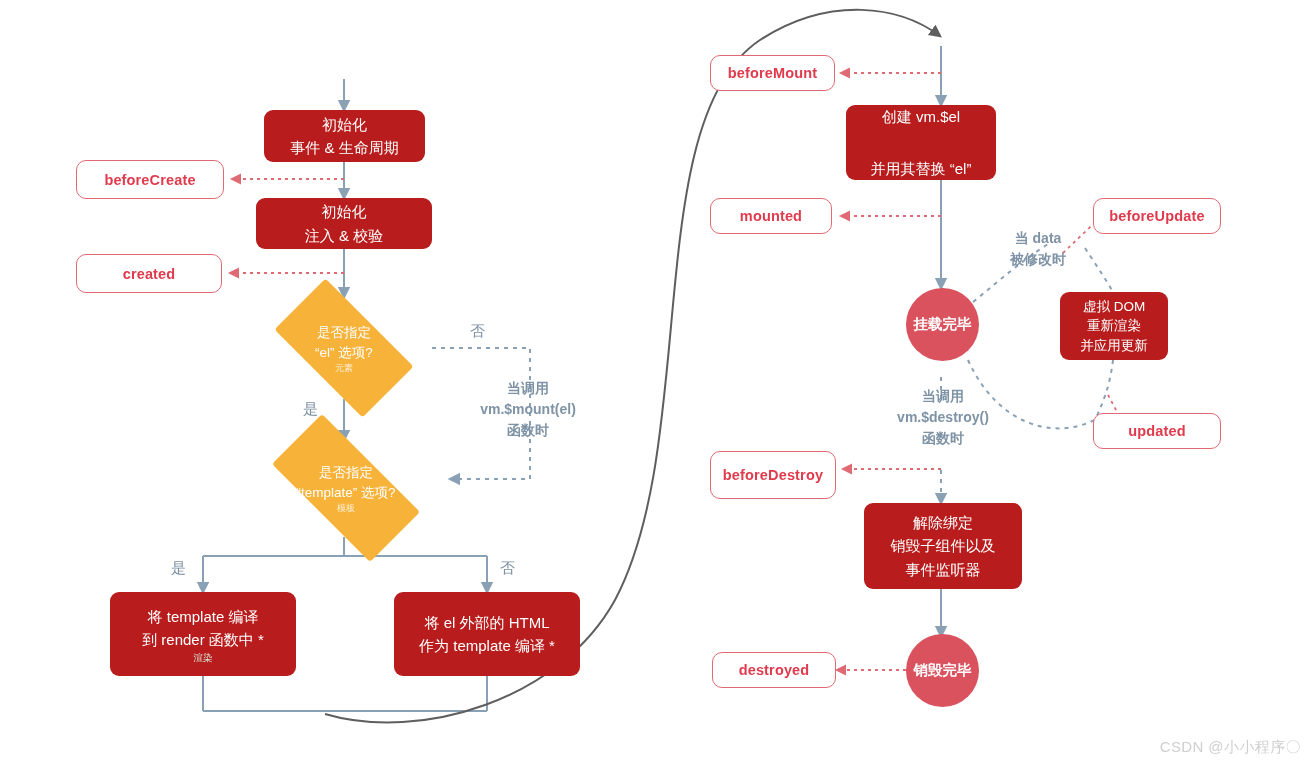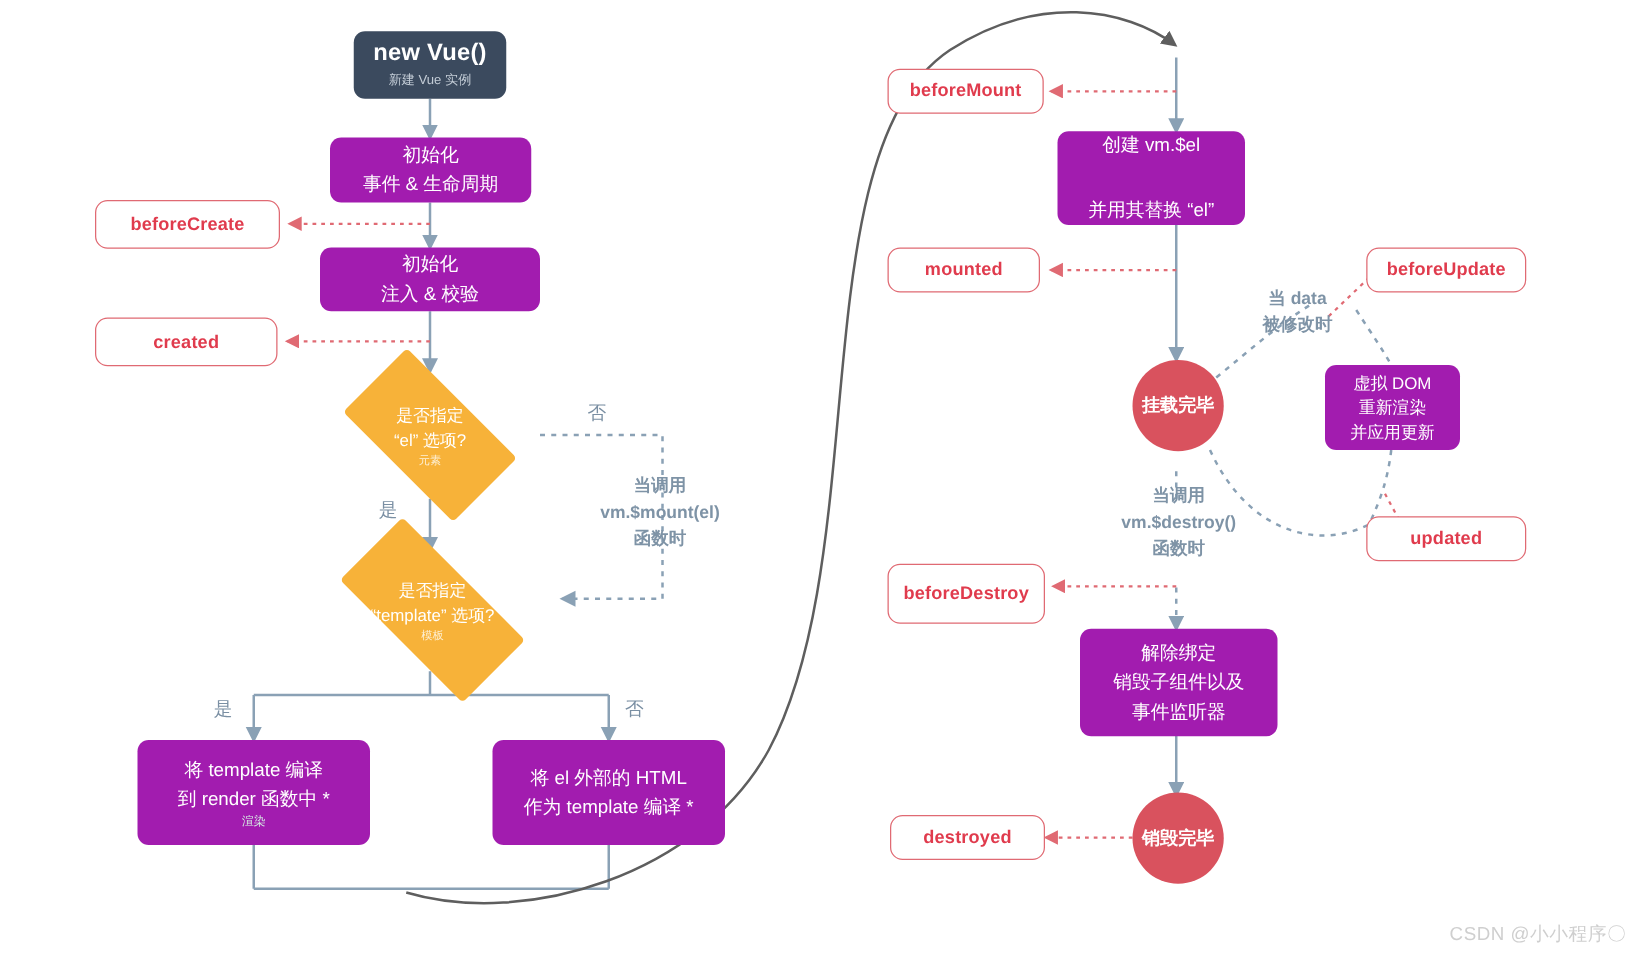--- a/index.html
+++ b/index.html
@@ -49,21 +49,21 @@
     line-height: 1.1;
   }
   .node-start .t2 {
     font-size: 10.5px;
     color: #c3ccd6;
     margin-top: 3px;
   }
 
   
   .node-green {
-    background: #a21caf;
+    background: #b91c1c;
     border-radius: 9px;
     color: #ffffff;
   }
   .node-green .ln {
     font-size: 15px;
     line-height: 1.55;
     white-space: nowrap;
   }
   .node-green .sub {
     font-size: 9.5px;
@@ -210,24 +210,20 @@
       <path d="M344,273 L230,273" marker-end="url(#ah-red)"></path>
       <path d="M941,73 L841,73" marker-end="url(#ah-red)"></path>
       <path d="M941,216 L841,216" marker-end="url(#ah-red)"></path>
       <path d="M941,469 L843,469" marker-end="url(#ah-red)"></path>
       <path d="M906,670 L837,670" marker-end="url(#ah-red)"></path>
       <path d="M1063,253 L1110,208" marker-end="url(#ah-red)"></path>
       <path d="M1108,395 L1134,443" marker-end="url(#ah-red)"></path>
     </g>
   </svg>
 
-  <div class="node node-start" style="left:283px; top:25px; width:122px; height:54px;">
-    <div class="t1">new Vue()</div>
-    <div class="t2">新建 Vue 实例</div>
-  </div>
 
   <div class="node node-green" style="left:264px; top:110px; width:161px; height:52px;">
     <div class="ln">初始化</div>
     <div class="ln">事件 &amp; 生命周期</div>
   </div>
 
   <div class="node node-green" style="left:256px; top:198px; width:176px; height:51px;">
     <div class="ln">初始化</div>
     <div class="ln">注入 &amp; 校验</div>
   </div>

